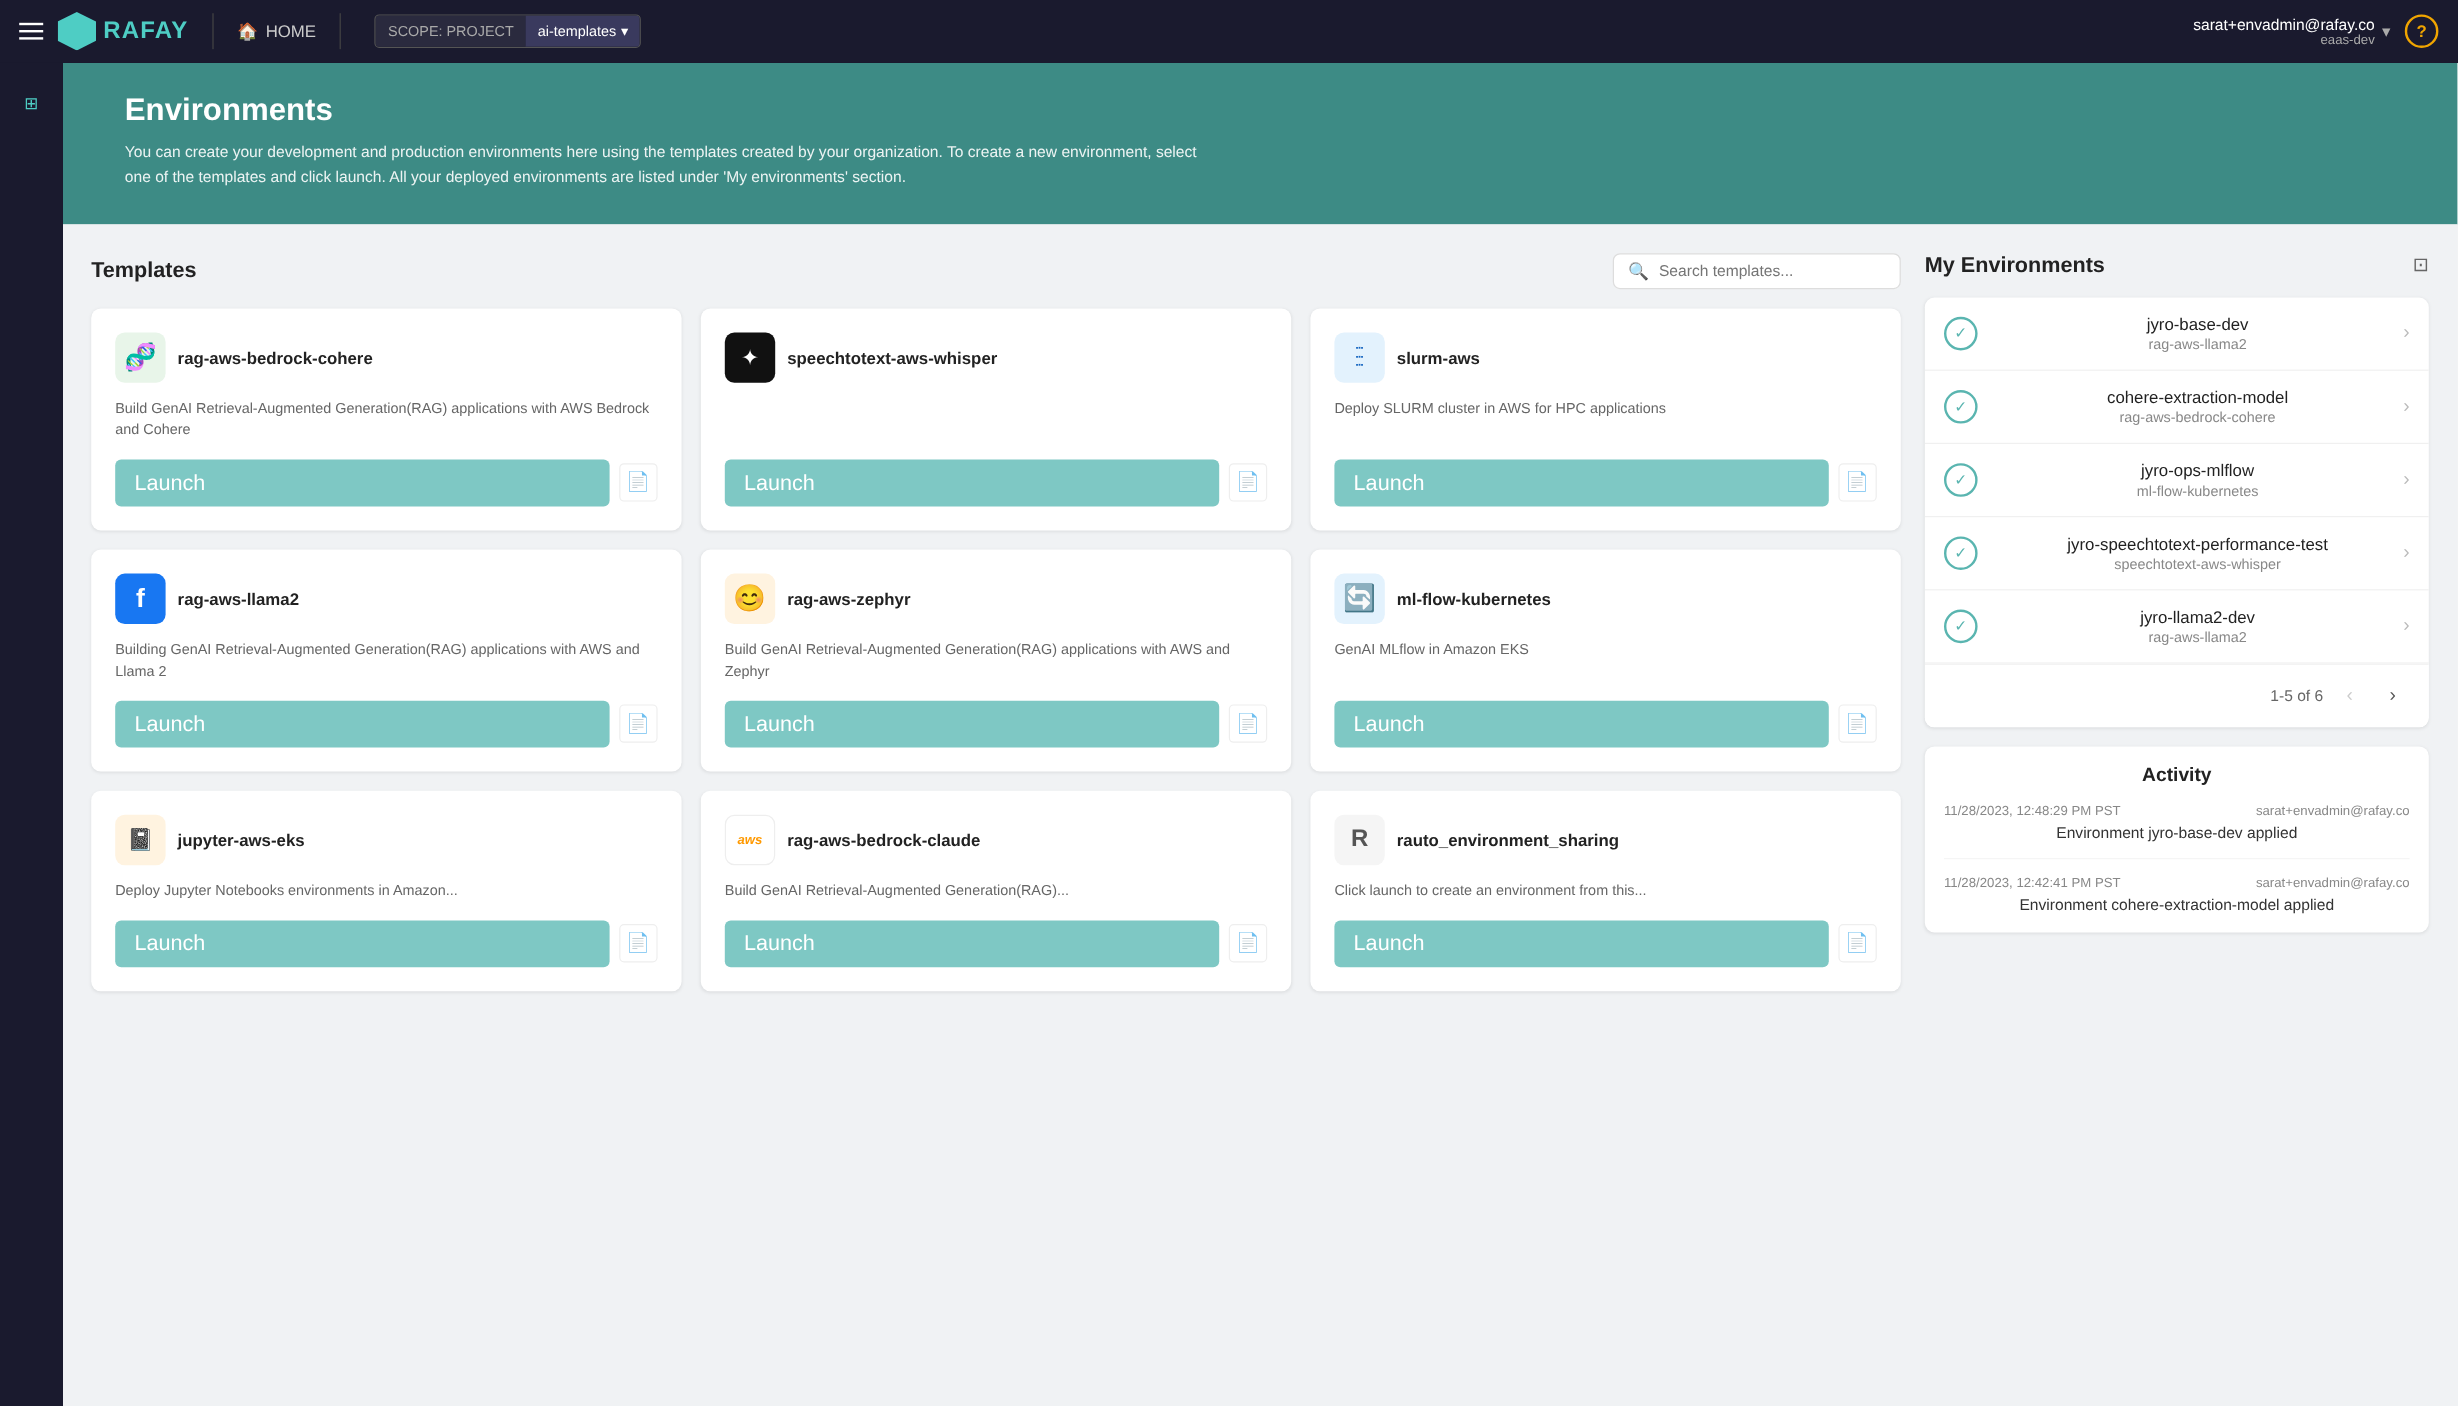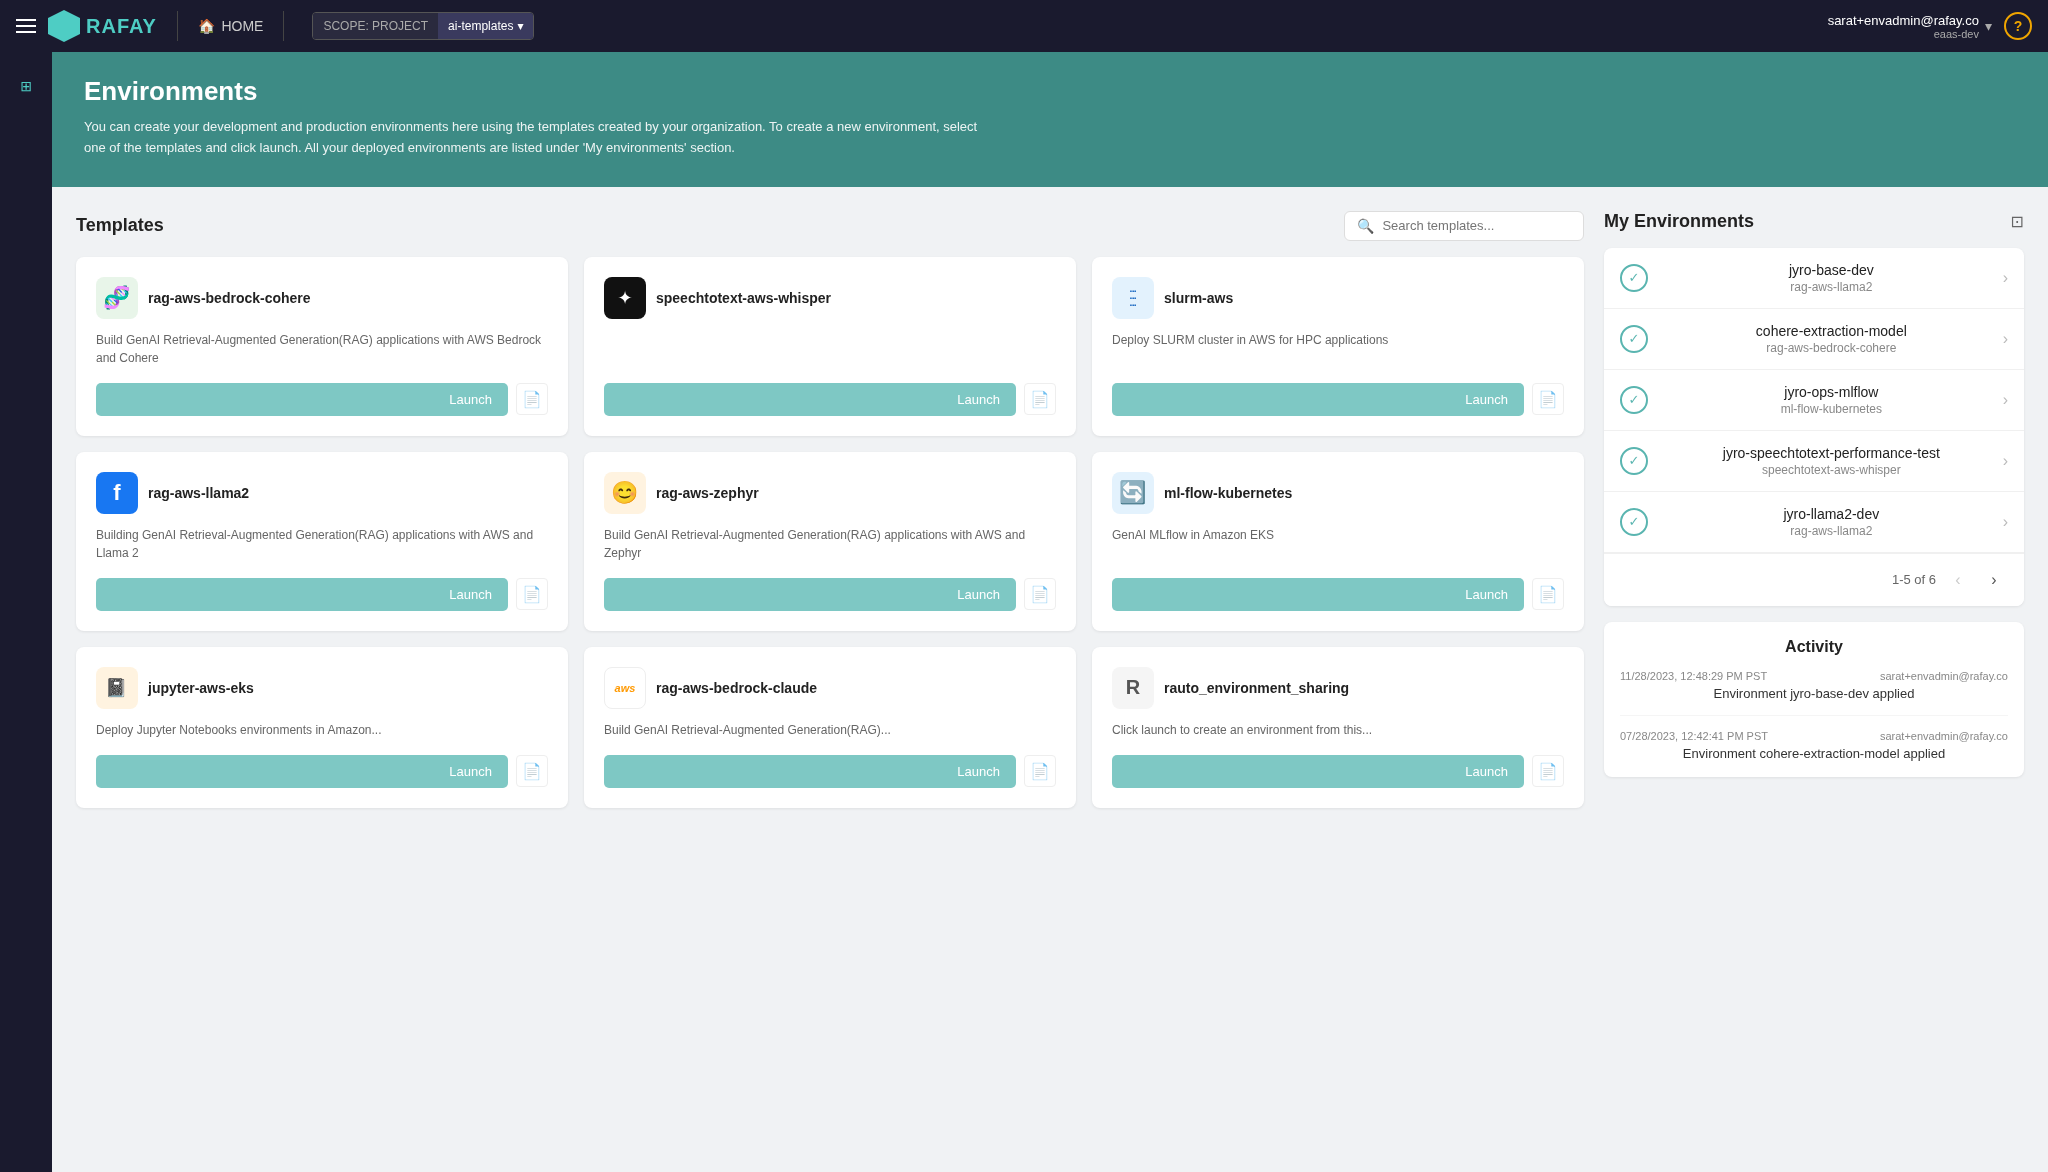--- a/index.html
+++ b/index.html
@@ -47,21 +47,21 @@
       width: 36px; height: 36px; display: flex; align-items: center; justify-content: center;
       color: #aaa; cursor: pointer; border-radius: 4px; margin-bottom: 8px;
     }
     .sidebar-item.active { color: #4ecdc4; }
 
     
     .main-wrapper { margin-top: 52px; margin-left: 52px; }
 
     
     .header-banner {
-      background: #3d8b85; color: #fff; padding: 24px 32px 28px;
+      background: #3d8b85; color: #fff; padding: 24px 52px 28px;
     }
     .header-banner h1 { font-size: 26px; font-weight: 600; margin-bottom: 10px; }
     .header-banner p { font-size: 13px; line-height: 1.6; opacity: 0.9; max-width: 900px; }
 
     
     .content-area { display: flex; gap: 0; padding: 24px; background: #f0f2f4; min-height: calc(100vh - 52px - 130px); }
 
     
     .templates-section { flex: 1; margin-right: 20px; }
     .templates-header { display: flex; align-items: center; justify-content: space-between; margin-bottom: 16px; }
@@ -84,21 +84,21 @@
     .template-card-header { display: flex; align-items: center; gap: 10px; margin-bottom: 12px; }
     .template-icon {
       width: 42px; height: 42px; border-radius: 8px; display: flex; align-items: center; justify-content: center;
       font-size: 20px; flex-shrink: 0; overflow: hidden;
     }
     .template-name { font-size: 14px; font-weight: 600; color: #222; }
     .template-desc { font-size: 12px; color: #666; line-height: 1.5; flex: 1; margin-bottom: 16px; }
     .template-footer { display: flex; align-items: center; gap: 8px; margin-top: auto; }
     .launch-btn {
       flex: 1; background: #7ec8c4; color: #fff; border: none; border-radius: 5px;
-      padding: 9px 16px; font-size: 13px; font-weight: 500; cursor: pointer; text-align: right;
+      padding: 9px 16px; font-size: 18px; font-weight: 500; cursor: pointer; text-align: left;
     }
     .doc-icon {
       width: 32px; height: 32px; display: flex; align-items: center; justify-content: center;
       color: #888; cursor: pointer; font-size: 16px; border: 1px solid #eee; border-radius: 4px;
     }
 
     
     .environments-panel { width: 420px; flex-shrink: 0; text-align: center; }
     .env-panel-header { display: flex; align-items: center; justify-content: space-between; margin-bottom: 16px; }
     .env-panel-title { font-size: 18px; font-weight: 600; color: #222; }
@@ -376,21 +376,21 @@
 
         <div class="activity-item">
     <div class="activity-meta">
       <span>11/28/2023, 12:48:29 PM PST</span>
       <span>sarat+envadmin@rafay.co</span>
     </div>
     <div class="activity-text">Environment jyro-base-dev applied</div>
   </div>
             <div class="activity-item">
     <div class="activity-meta">
-      <span>07/28/2023, 12:42:41 PM PST</span>
+      <span>11/28/2023, 12:42:41 PM PST</span>
       <span>sarat+envadmin@rafay.co</span>
     </div>
     <div class="activity-text">Environment cohere-extraction-model applied</div>
   </div>
           </div>
       </div>
 
     </div>
   </div>
 </div>

